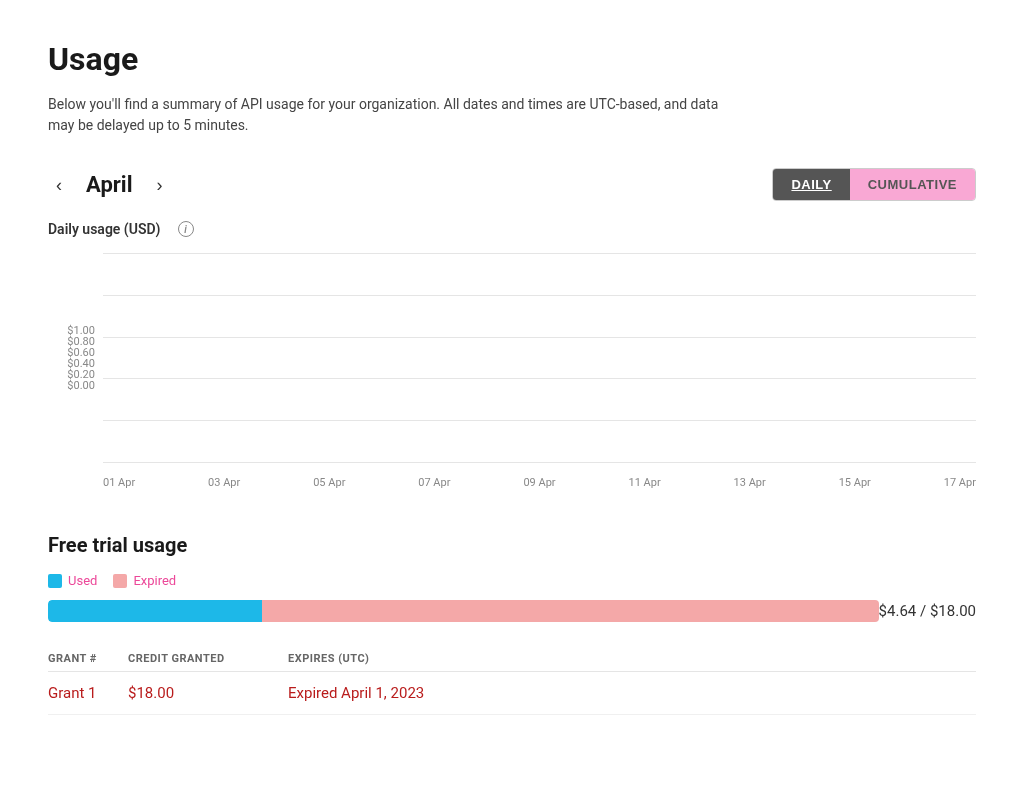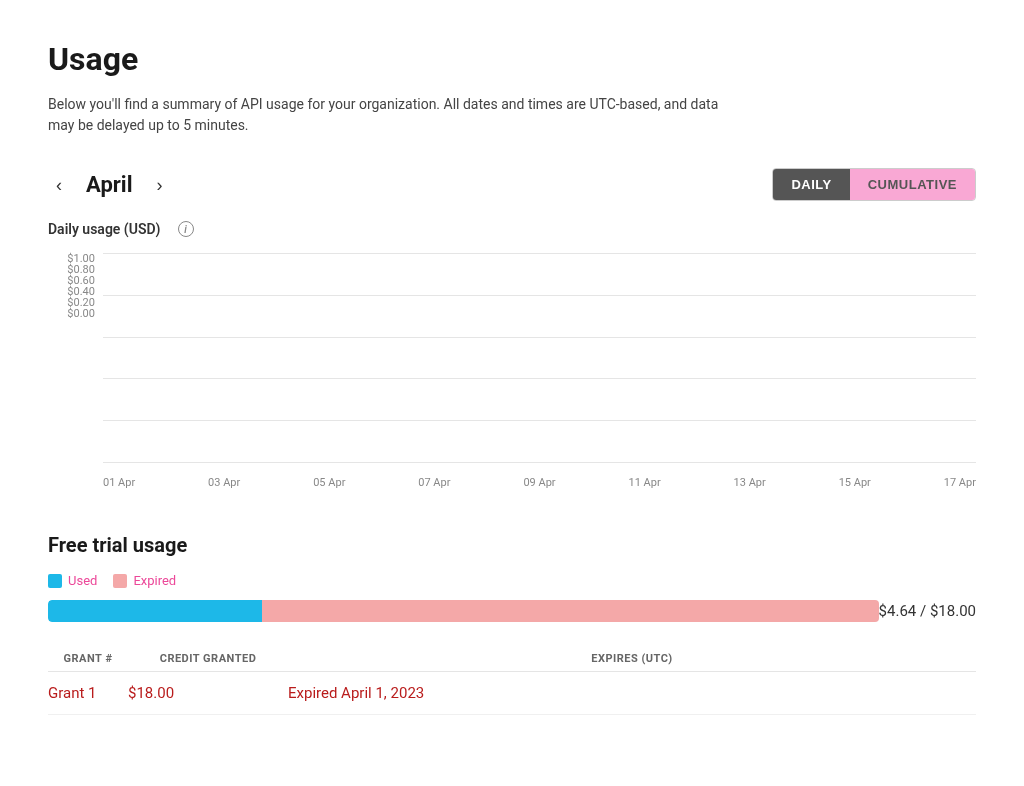--- a/index.html
+++ b/index.html
@@ -65,20 +65,21 @@
       font-size: 13px;
       font-weight: 600;
       border: none;
       cursor: pointer;
       letter-spacing: 0.5px;
     }
 
     .toggle-btn.active {
       background: #555;
       color: #fff;
+      text-decoration: underline;
     }
 
     .toggle-btn.inactive {
       background: #f9a8d4;
       color: #555;
     }
 
     .chart-section {
       margin-bottom: 40px;
     }
@@ -122,21 +123,21 @@
     }
 
     .y-axis {
       position: absolute;
       left: 0;
       top: 0;
       bottom: 30px;
       width: 55px;
       display: flex;
       flex-direction: column;
-      justify-content: flex-start;
+      justify-content: center;
     }
 
     .y-label {
       font-size: 11px;
       color: #888;
       text-align: right;
       padding-right: 8px;
       line-height: 1;
     }
 
@@ -242,21 +243,21 @@
       width: 100%;
       border-collapse: collapse;
     }
 
     .grants-table th {
       font-size: 11px;
       font-weight: 700;
       color: #666;
       text-transform: uppercase;
       letter-spacing: 0.5px;
-      text-align: center;
+      text-align: left;
       padding: 6px 0;
       border-bottom: 1px solid #e5e5e5;
     }
 
     .grants-table td {
       font-size: 15px;
       color: #b91c1c;
       padding: 12px 0;
       border-bottom: 1px solid #f0f0f0;
     }

